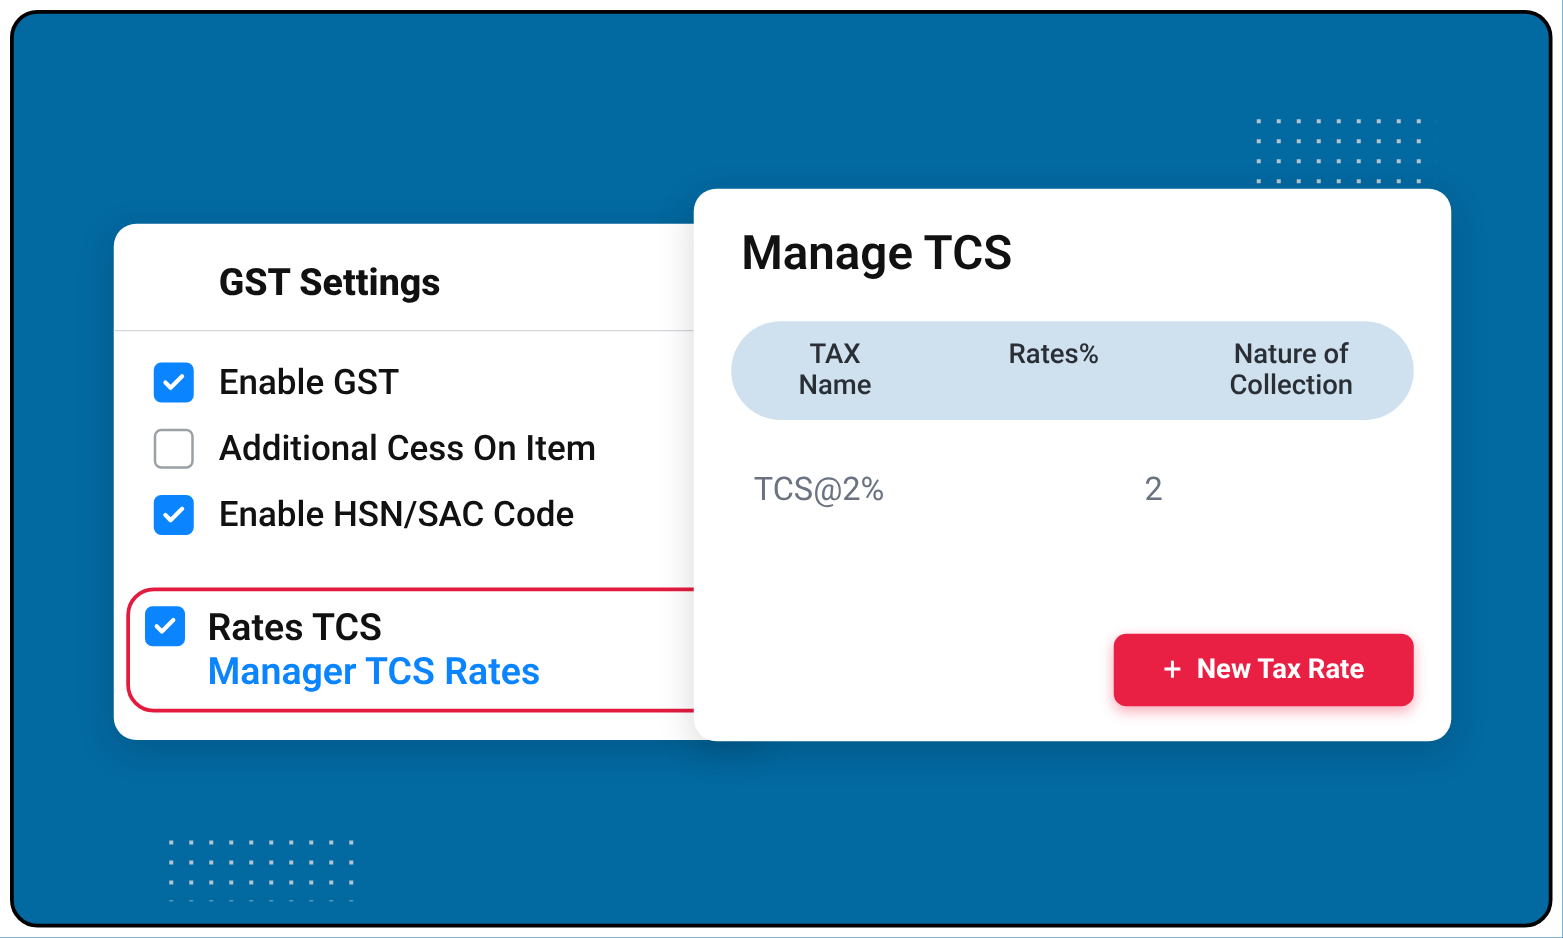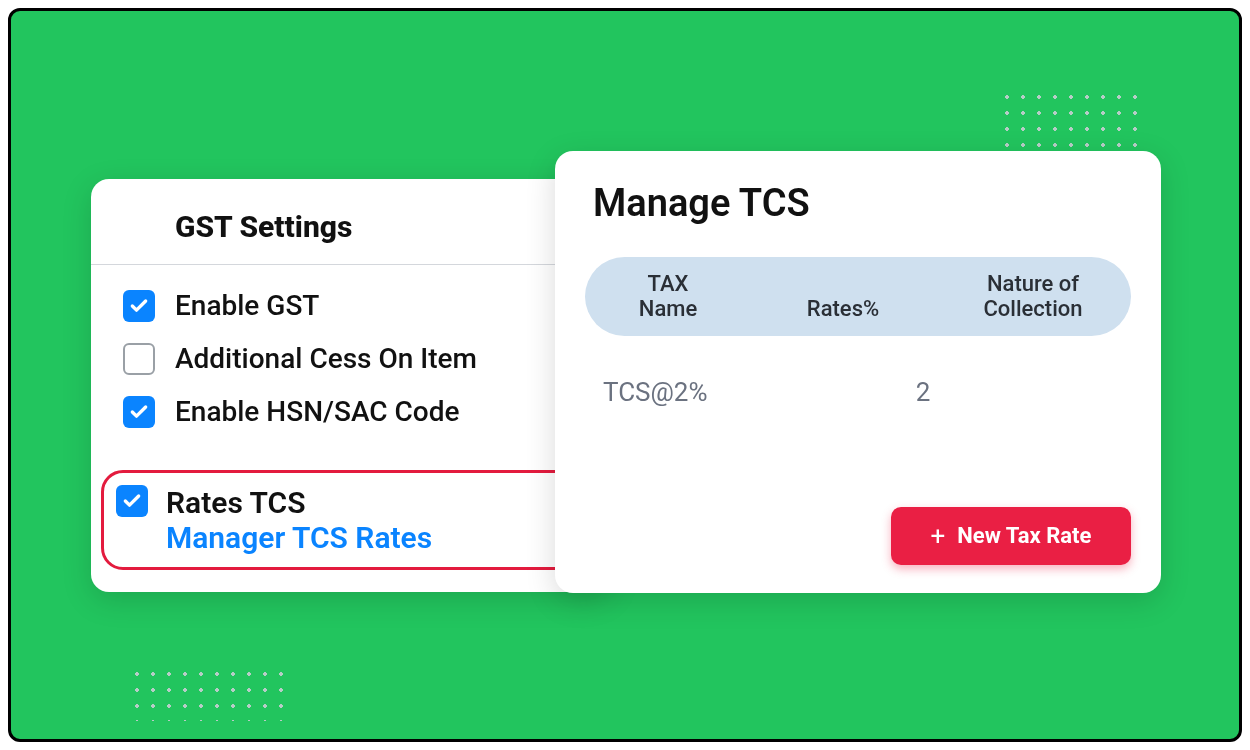--- a/index.html
+++ b/index.html
@@ -7,22 +7,22 @@
     font-family: -apple-system, BlinkMacSystemFont, "Segoe UI", Roboto, Arial, sans-serif;
     background: #fff;
     width: 1250px;
     height: 750px;
     position: relative;
   }
   .frame {
     position: absolute;
     top: 8px; left: 8px; right: 8px; bottom: 8px;
     border: 3px solid #000;
-    border-radius: 12px;
-    background: #22c55e;
+    border-radius: 22px;
+    background: #0369a1;
     overflow: hidden;
     text-decoration: underline;
   }
   .dots {
     position: absolute;
     width: 150px;
     height: 70px;
     background-image: radial-gradient(#c9cdd3 2px, transparent 2px);
     background-size: 16px 16px;
     opacity: 0.9;
@@ -116,21 +116,21 @@
     font-size: 38px;
     font-weight: 600;
     color: #111;
     margin-bottom: 32px;
     padding-left: 8px;
   }
   .table-head {
     background: #cfe0ef;
     border-radius: 40px;
     display: flex;
-    align-items: flex-end;
+    align-items: flex-start;
     padding: 14px 18px;
   }
   .th {
     font-size: 22px;
     color: #2a2f36;
     font-weight: 500;
     text-align: center;
     line-height: 1.15;
   }
   .col1 { flex: 0 0 130px; }

